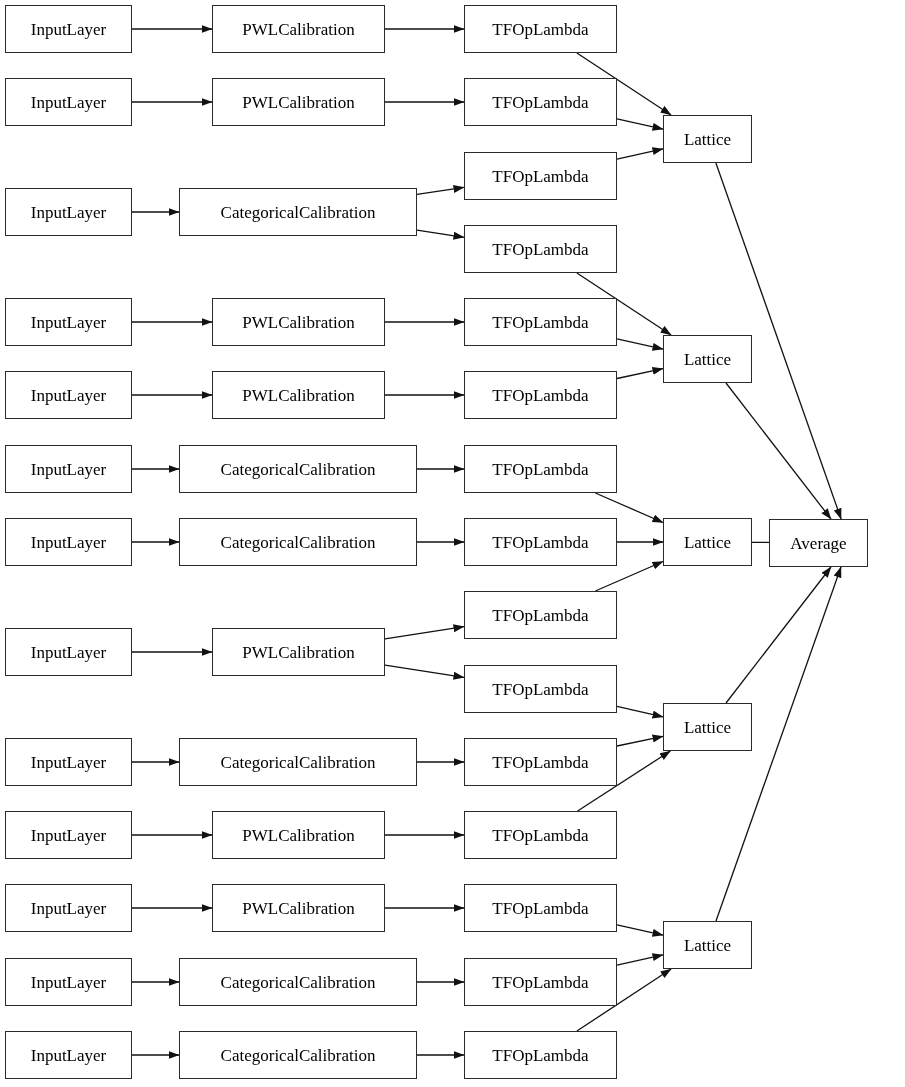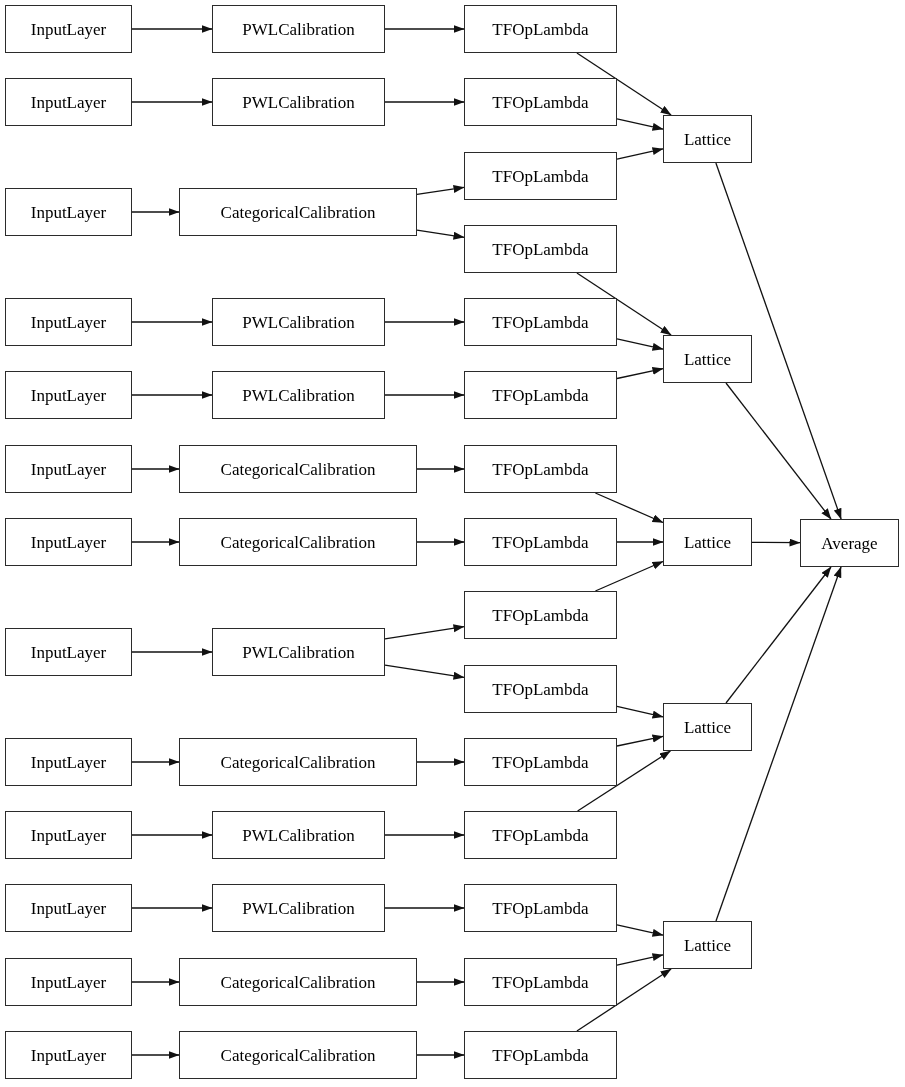--- a/index.html
+++ b/index.html
@@ -137,14 +137,14 @@
     <div class="node" style="left: 464px; top: 738px; width: 153px; height: 48px; border-color: rgb(43, 43, 43); background: rgb(255, 255, 255); color: rgb(0, 0, 0);">TFOpLambda</div>
     <div class="node" style="left: 464px; top: 811px; width: 153px; height: 48px; border-color: rgb(43, 43, 43); background: rgb(255, 255, 255); color: rgb(0, 0, 0);">TFOpLambda</div>
     <div class="node" style="left: 464px; top: 884px; width: 153px; height: 48px; border-color: rgb(43, 43, 43); background: rgb(255, 255, 255); color: rgb(0, 0, 0);">TFOpLambda</div>
     <div class="node" style="left: 464px; top: 958px; width: 153px; height: 48px; border-color: rgb(43, 43, 43); background: rgb(255, 255, 255); color: rgb(0, 0, 0);">TFOpLambda</div>
     <div class="node" style="left: 464px; top: 1031px; width: 153px; height: 48px; border-color: rgb(43, 43, 43); background: rgb(255, 255, 255); color: rgb(0, 0, 0);">TFOpLambda</div>
     <div class="node" style="left: 663px; top: 115px; width: 89px; height: 48px; border-color: rgb(43, 43, 43); background: rgb(255, 255, 255); color: rgb(0, 0, 0);">Lattice</div>
     <div class="node" style="left: 663px; top: 335px; width: 89px; height: 48px; border-color: rgb(43, 43, 43); background: rgb(255, 255, 255); color: rgb(0, 0, 0);">Lattice</div>
     <div class="node" style="left: 663px; top: 518px; width: 89px; height: 48px; border-color: rgb(43, 43, 43); background: rgb(255, 255, 255); color: rgb(0, 0, 0);">Lattice</div>
     <div class="node" style="left: 663px; top: 703px; width: 89px; height: 48px; border-color: rgb(43, 43, 43); background: rgb(255, 255, 255); color: rgb(0, 0, 0);">Lattice</div>
     <div class="node" style="left: 663px; top: 921px; width: 89px; height: 48px; border-color: rgb(43, 43, 43); background: rgb(255, 255, 255); color: rgb(0, 0, 0);">Lattice</div>
-    <div class="node" style="left: 800px; top: 519px; width: 99px; height: 48px; border-color: rgb(43, 43, 43); background: rgb(255, 255, 255); color: rgb(0, 0, 0);">Average</div>
+    <div class="node" style="left: 769px; top: 519px; width: 99px; height: 48px; border-color: rgb(43, 43, 43); background: rgb(255, 255, 255); color: rgb(0, 0, 0);">Average</div>
   </div>
 
 </body></html>

